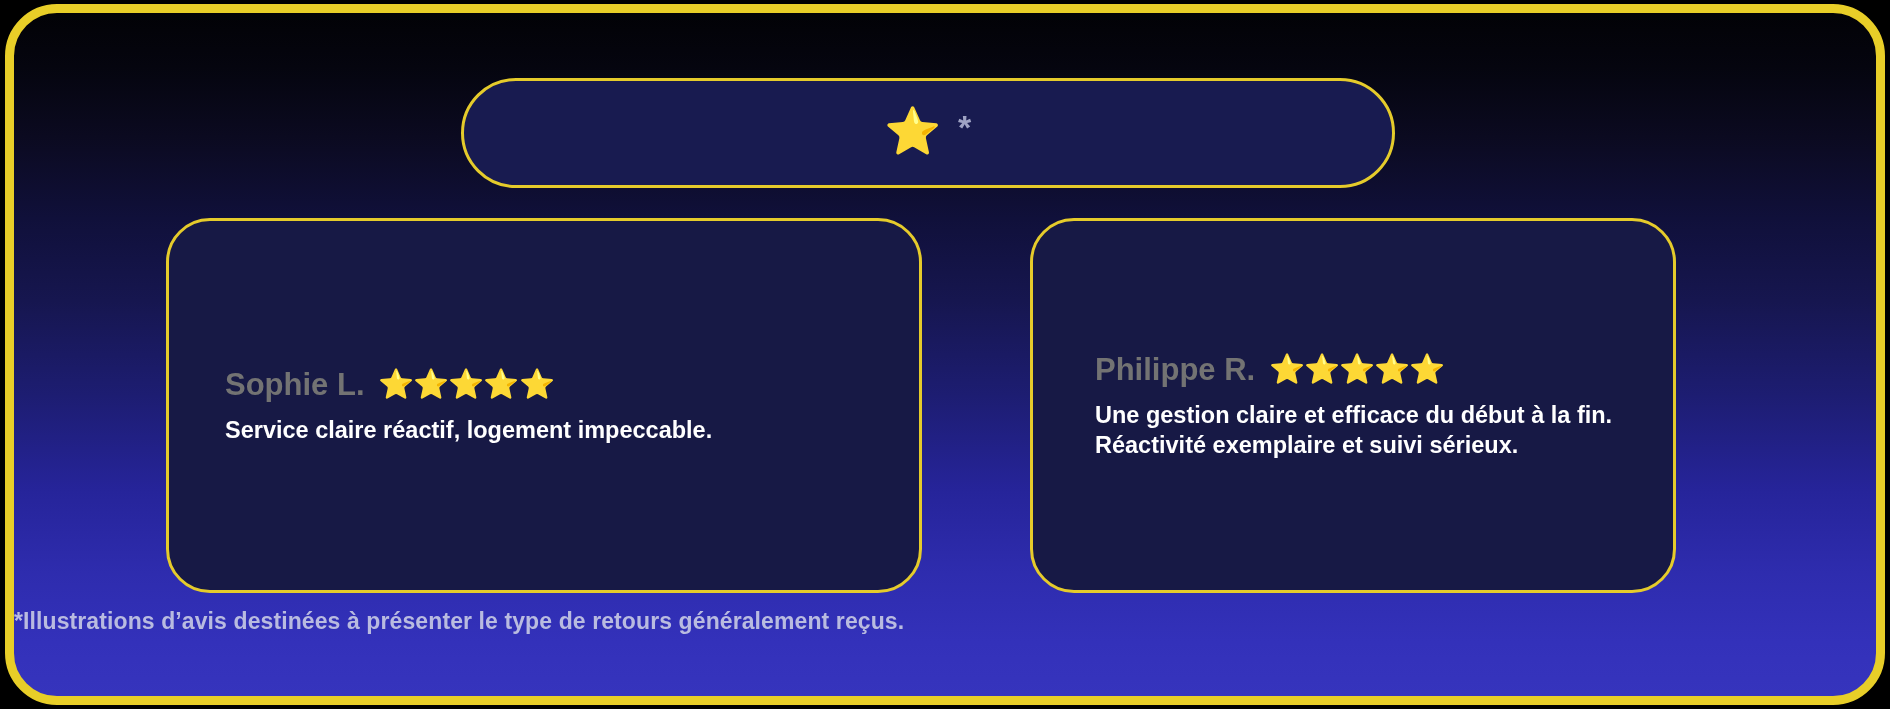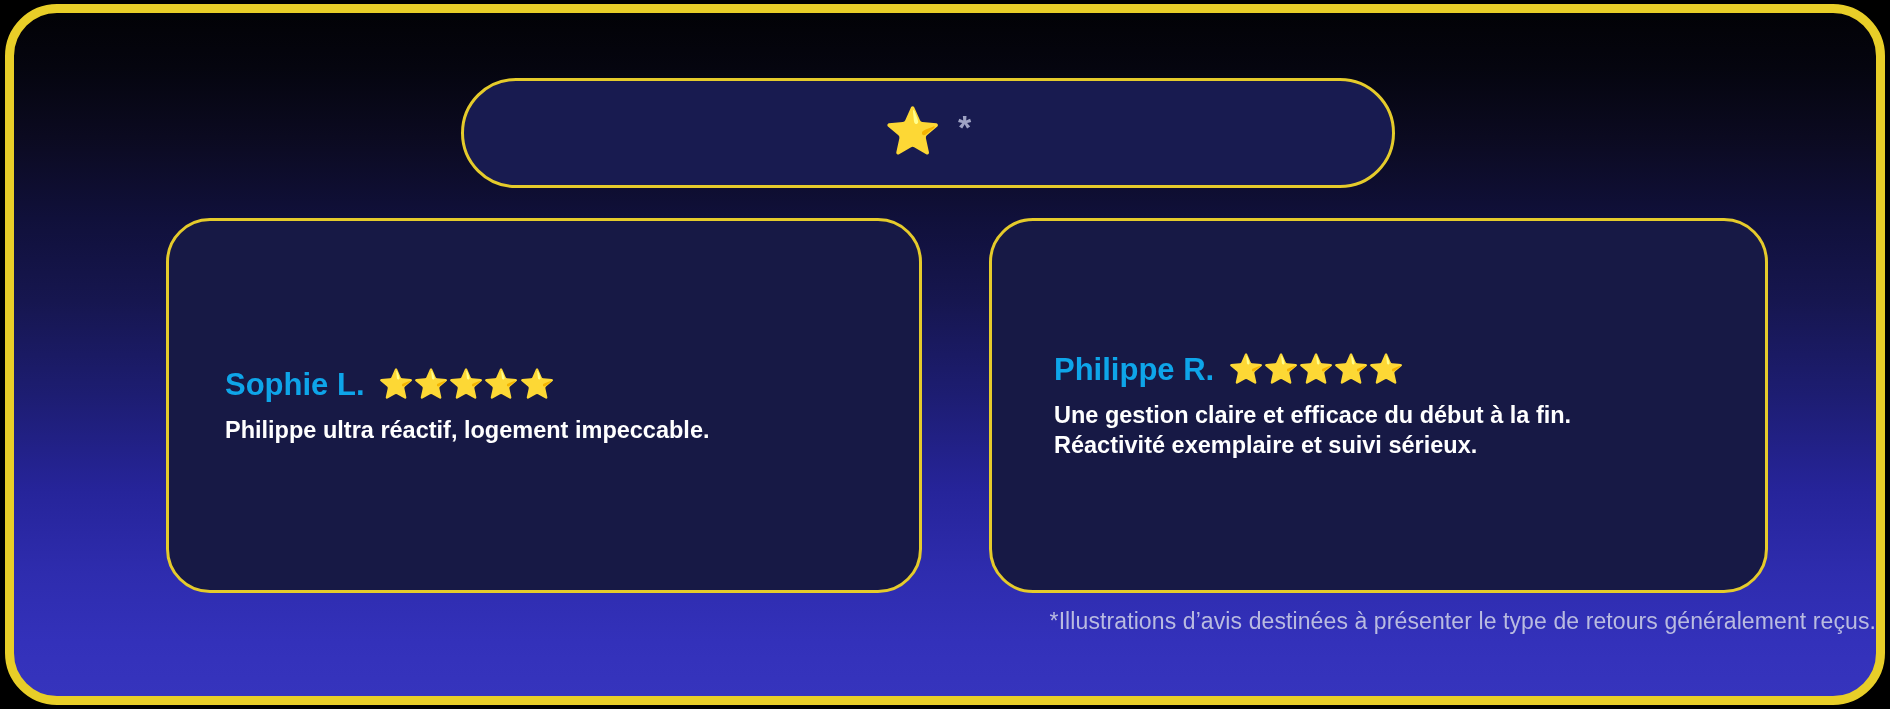--- a/index.html
+++ b/index.html
@@ -86,41 +86,41 @@
     position: absolute;
     top: 205px;
     height: 375px;
     box-sizing: border-box;
     border: 3px solid #E5CB2B;
     border-radius: 44px;
     background: #161843;
     overflow: hidden;
   }
   .card-left  { left: 152px;  width: 756px; background:#171945; }
-  .card-right { left: 975px;  width: 779px; background:#171945; }
+  .card-right { left: 1016px;  width: 646px; background:#171945; }
 
   .card-inner {
     position: absolute;
     left: 0;
     right: 0;
     top: 50%;
     transform: translateY(-50%);
     padding: 0 44px;
   }
   .card-left .card-inner  { padding-left: 56px; }
   .card-right .card-inner { padding-left: 62px; }
 
   .name-row {
     display: flex;
     align-items: center;
     gap: 14px;
     margin-bottom: 12px;
   }
   .reviewer-name {
-    color: #0ea5e9;
+    color: #737373;
     font-size: 31px;
     font-weight: bold;
     white-space: nowrap;
   }
   .stars {
     font-size: 29px;
     line-height: 1;
     letter-spacing: -1px;
     white-space: nowrap;
     display: inline-block;
@@ -133,24 +133,24 @@
     line-height: 1.28;
     white-space: nowrap;
   }
 
   
   .footnote {
     position: absolute;
     left: 0;
     right: 0;
     top: 595px;
-    text-align: right;
+    text-align: left;
     color: #B9BBE0;
     font-size: 23px;
-    font-weight: normal;
+    font-weight: bold;
     letter-spacing: 0.1px;
   }
 </style>
 </head>
 <body>
 
 <div class="frame">
 
   <div class="header-pill">
     <div class="header-row">
@@ -158,21 +158,21 @@
       <span class="header-asterisk">*</span>
     </div>
   </div>
 
   <div class="card card-left">
     <div class="card-inner">
       <div class="name-row">
         <span class="reviewer-name">Sophie L.</span>
         <span class="stars">⭐⭐⭐⭐⭐</span>
       </div>
-      <div class="quote-line">Philippe ultra réactif, logement impeccable.</div>
+      <div class="quote-line">Service claire réactif, logement impeccable.</div>
     </div>
   </div>
 
   <div class="card card-right">
     <div class="card-inner">
       <div class="name-row">
         <span class="reviewer-name">Philippe R.</span>
         <span class="stars">⭐⭐⭐⭐⭐</span>
       </div>
       <div class="quote-line">Une gestion claire et efficace du début à la fin.</div>

